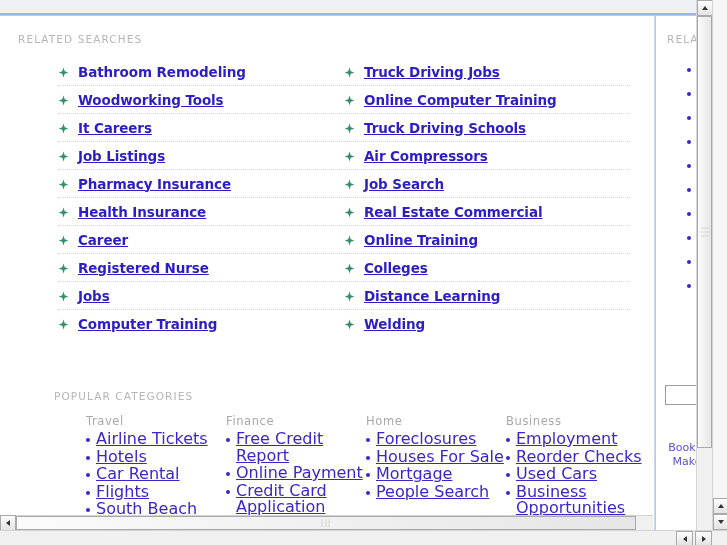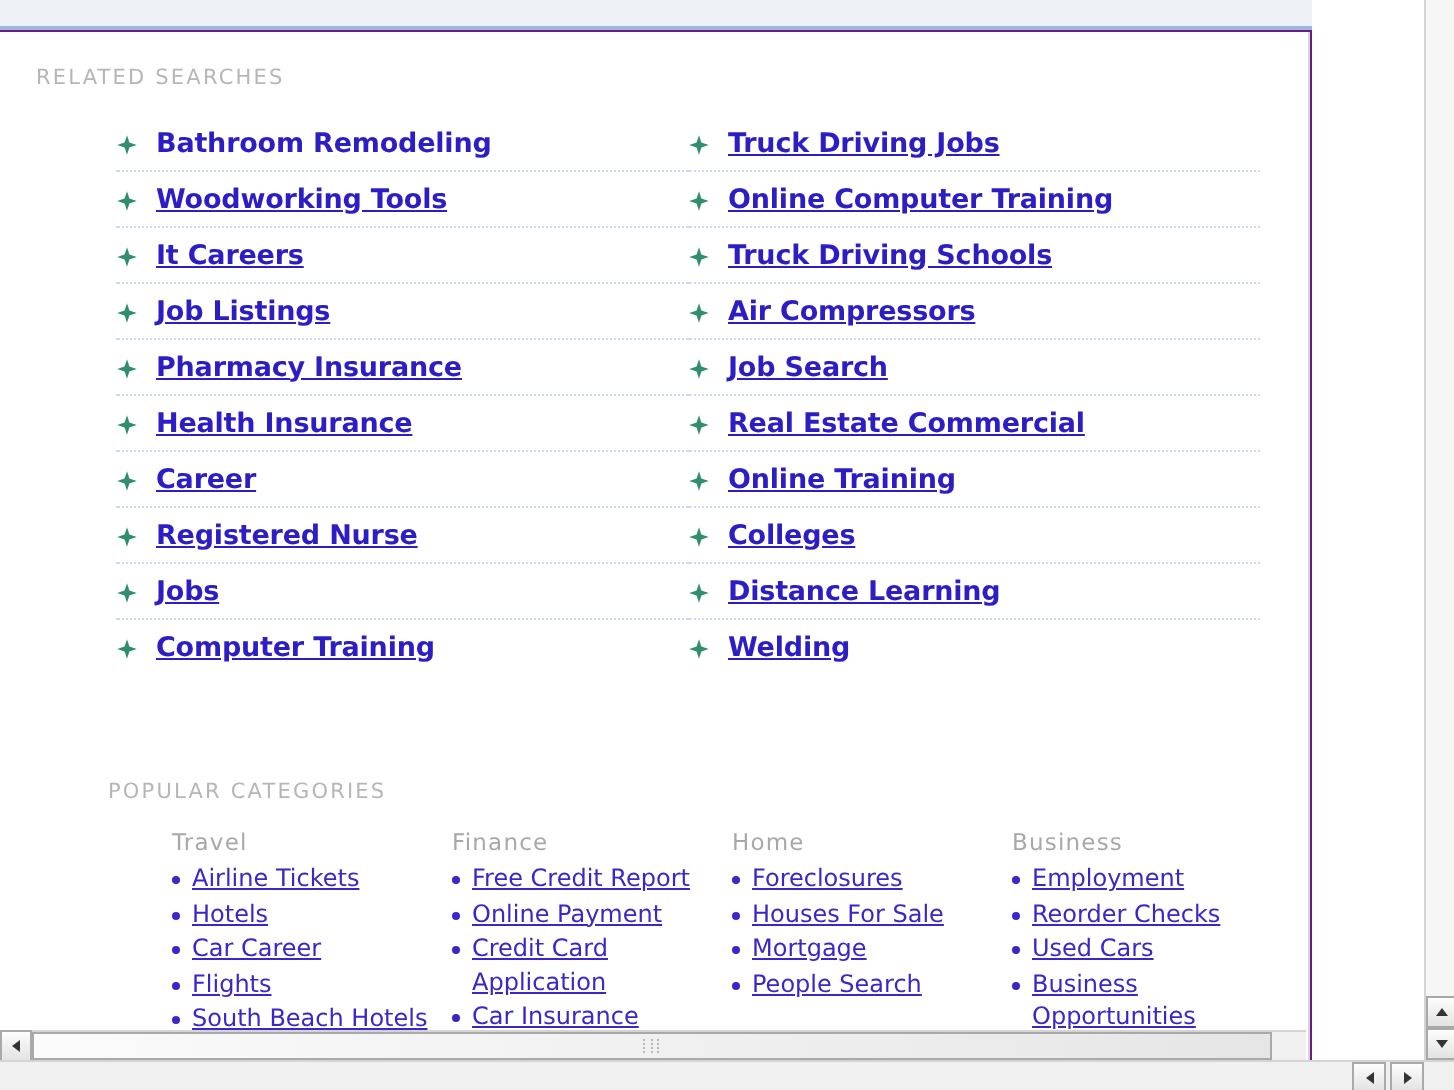--- a/index.html
+++ b/index.html
@@ -12,24 +12,24 @@
     width: 727px;
     height: 545px;
     overflow: hidden;
     position: relative;
   }
 
   
   #viewport {
     position: absolute;
     left: 0; top: 0;
-    width: 656px;
+    width: 712px;
     height: 530px;
     overflow: hidden;
-    background: #701a75;
+    background: #f0abfc;
   }
 
   
   #top-band {
     position: absolute;
     left: 0; top: 0;
     width: 712px;
     height: 13px;
     background: #eef2f7;
     border-bottom: 2px solid #9fb6e4;
@@ -124,21 +124,21 @@
     width: 4px; height: 4px;
     border-radius: 50%;
     background: #3a26c9;
     flex: 0 0 auto;
     margin-right: 6px;
     margin-top: 7px;
   }
   .cat-link {
     color: #3a26c9;
     text-decoration: underline;
-    font-size: 12px;
+    font-size: 16px;
     cursor: pointer;
   }
 
   
   #page-side {
     position: absolute;
     left: 656px;
     top: 16px;
     width: 56px;
     height: 514px;
@@ -434,21 +434,21 @@
               <li>
                 <span class="cat-dot"></span>
                 <span class="cat-link">Airline Tickets</span>
               </li>
               <li>
                 <span class="cat-dot"></span>
                 <span class="cat-link">Hotels</span>
               </li>
               <li>
                 <span class="cat-dot"></span>
-                <span class="cat-link">Car Career</span>
+                <span class="cat-link">Car Rental</span>
               </li>
               <li>
                 <span class="cat-dot"></span>
                 <span class="cat-link">Flights</span>
               </li>
               <li>
                 <span class="cat-dot"></span>
                 <span class="cat-link">South Beach Hotels</span>
               </li>
             </ul>

